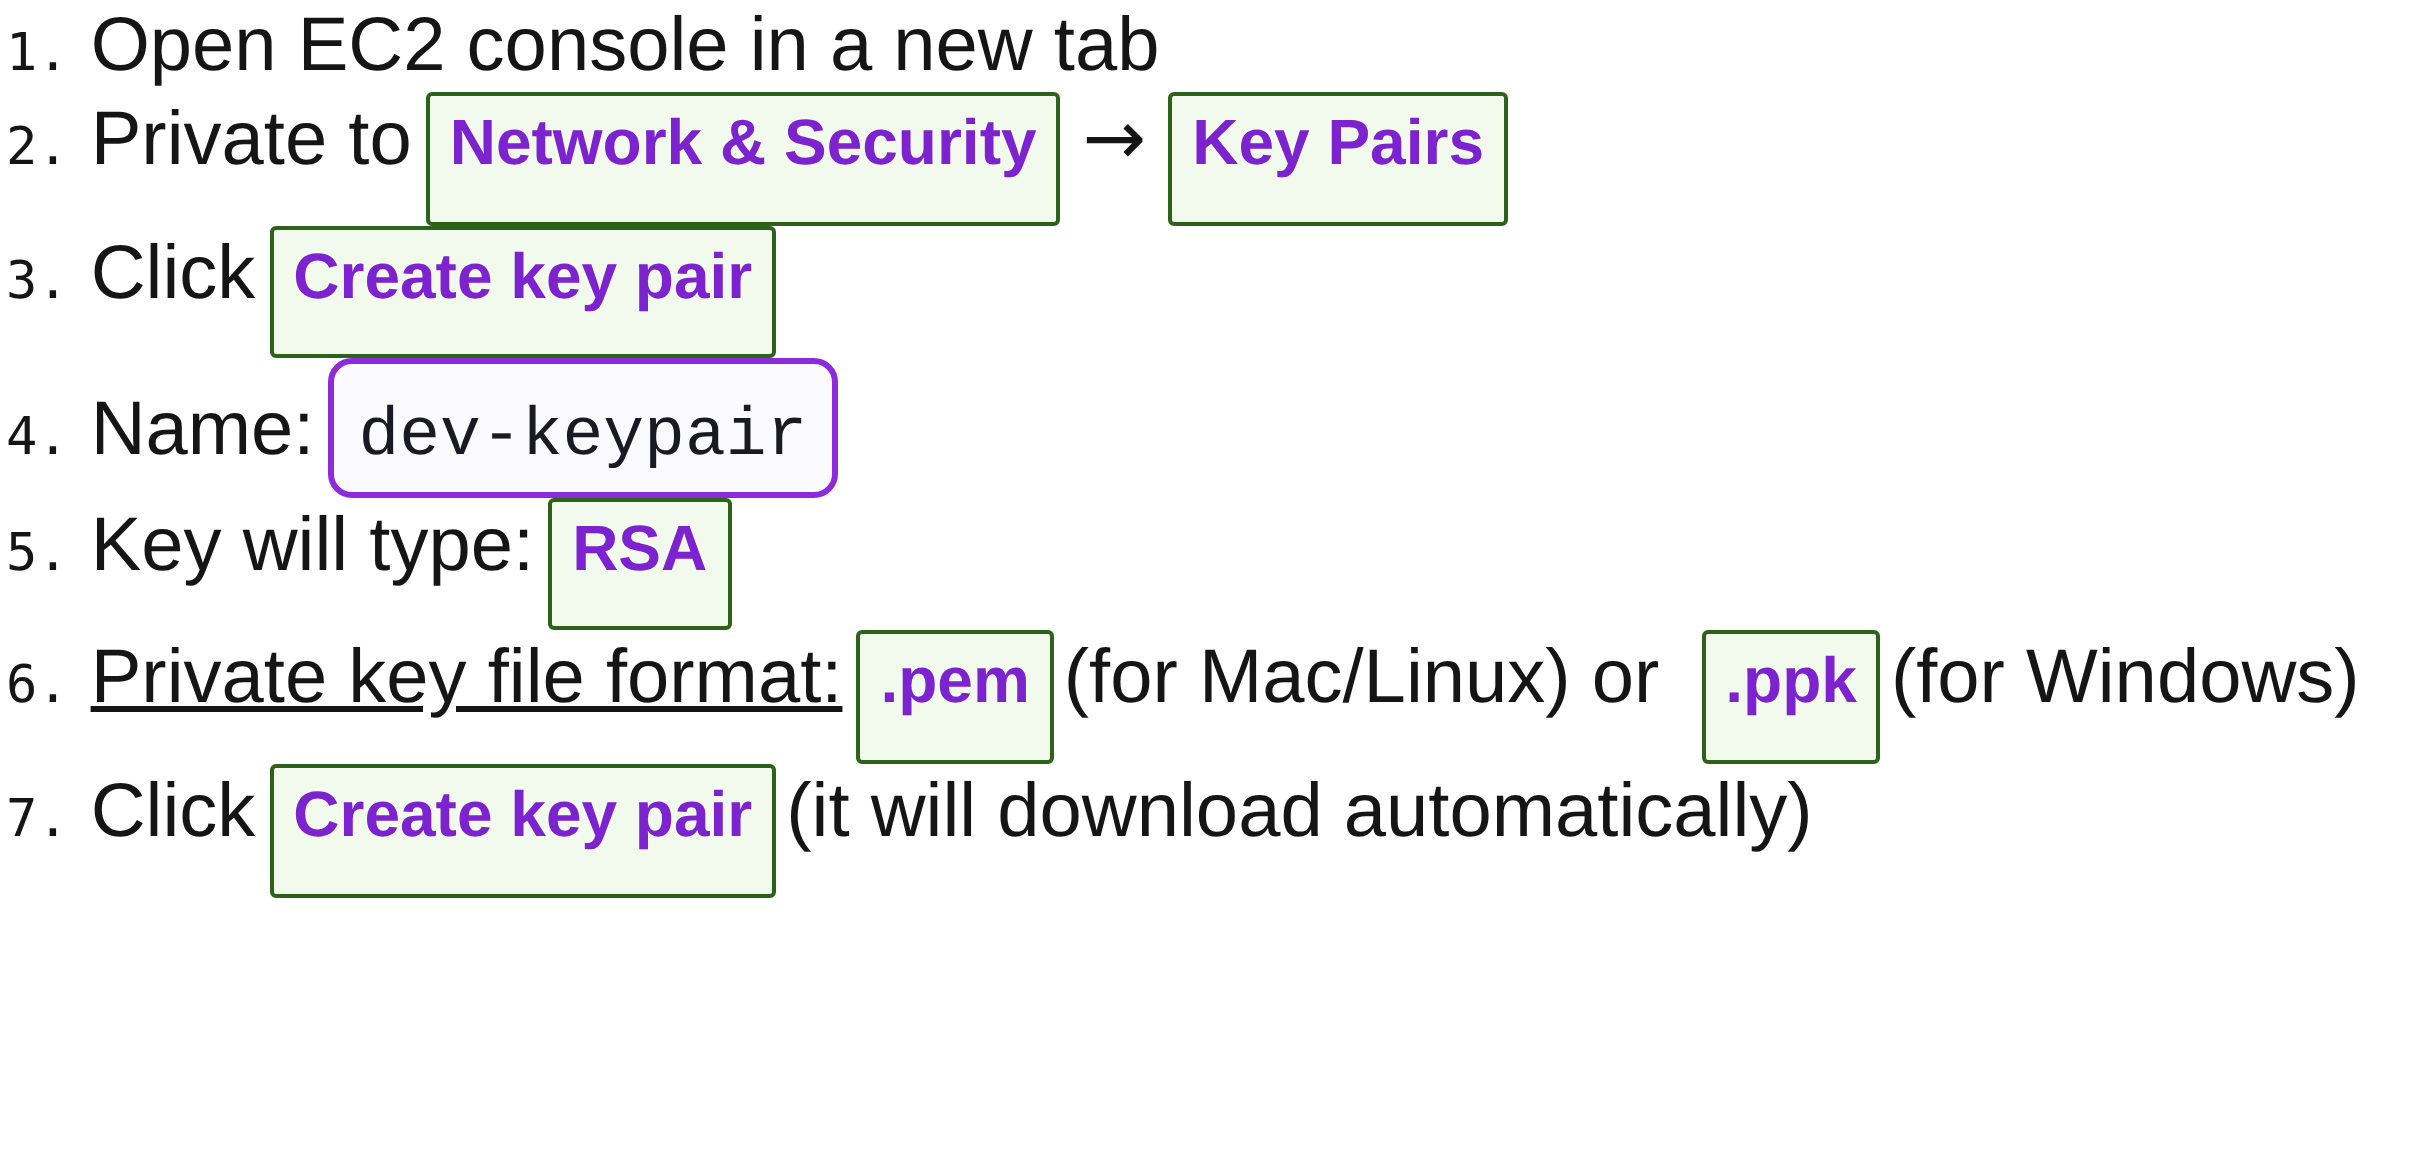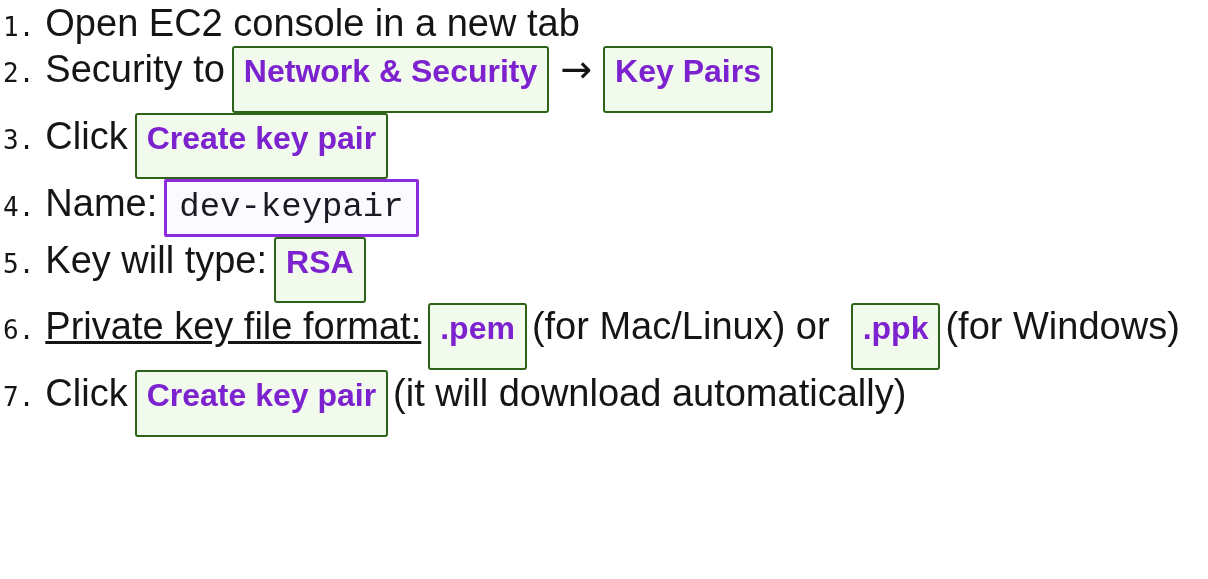--- a/index.html
+++ b/index.html
@@ -59,33 +59,33 @@
     font-size:32px;
     line-height:1.12;
     color:var(--purple);
     text-align:center;
   }
   .box-code{
     display:inline-block;
     vertical-align:baseline;
     border:3px solid var(--code-border);
     background:var(--code-bg);
-    border-radius:2px;
-    padding:6px 12px 7px 12px;
+    border-radius:12px;
+    padding:18px 12px 7px 12px;
     margin:0 5px;
     font-family:"Liberation Mono","DejaVu Sans Mono",monospace;
     font-size:34px;
     line-height:1.12;
     color:var(--code-text);
   }
 </style>
 </head>
 <body>
 
 <div class="doc" id="doc-root">
     <div class="step"><span class="step-number">1.</span><span class="seg-text">Open EC2 console in a new tab</span></div>
-    <div class="step"><span class="step-number">2.</span><span class="seg-text" style="margin-right: 2px;">Security to</span><span class="box-green">Network &amp; Security</span><span class="arrow">→</span><span class="box-green">Key Pairs</span></div>
+    <div class="step"><span class="step-number">2.</span><span class="seg-text" style="margin-right: 2px;">Private to</span><span class="box-green">Network &amp; Security</span><span class="arrow">→</span><span class="box-green">Key Pairs</span></div>
     <div class="step"><span class="step-number">3.</span><span class="seg-text" style="margin-right: 2px;">Click</span><span class="box-green">Create key pair</span></div>
     <div class="step"><span class="step-number">4.</span><span class="seg-text" style="margin-right: 2px;">Name:</span><span class="box-code">dev-keypair</span></div>
     <div class="step"><span class="step-number">5.</span><span class="seg-text" style="margin-right: 2px;">Key will type:</span><span class="box-green">RSA</span></div>
     <div class="step"><span class="step-number">6.</span><span class="seg-text" style="margin-right: 2px; text-decoration: underline;">Private key file format:</span><span class="box-green">.pem</span><span class="seg-text" style="margin-right: 16px;">(for Mac/Linux) or</span><span class="box-green">.ppk</span><span class="seg-text">(for Windows)</span></div>
     <div class="step"><span class="step-number">7.</span><span class="seg-text" style="margin-right: 2px;">Click</span><span class="box-green">Create key pair</span><span class="seg-text">(it will download automatically)</span></div>
   </div>
 
 </body></html>

